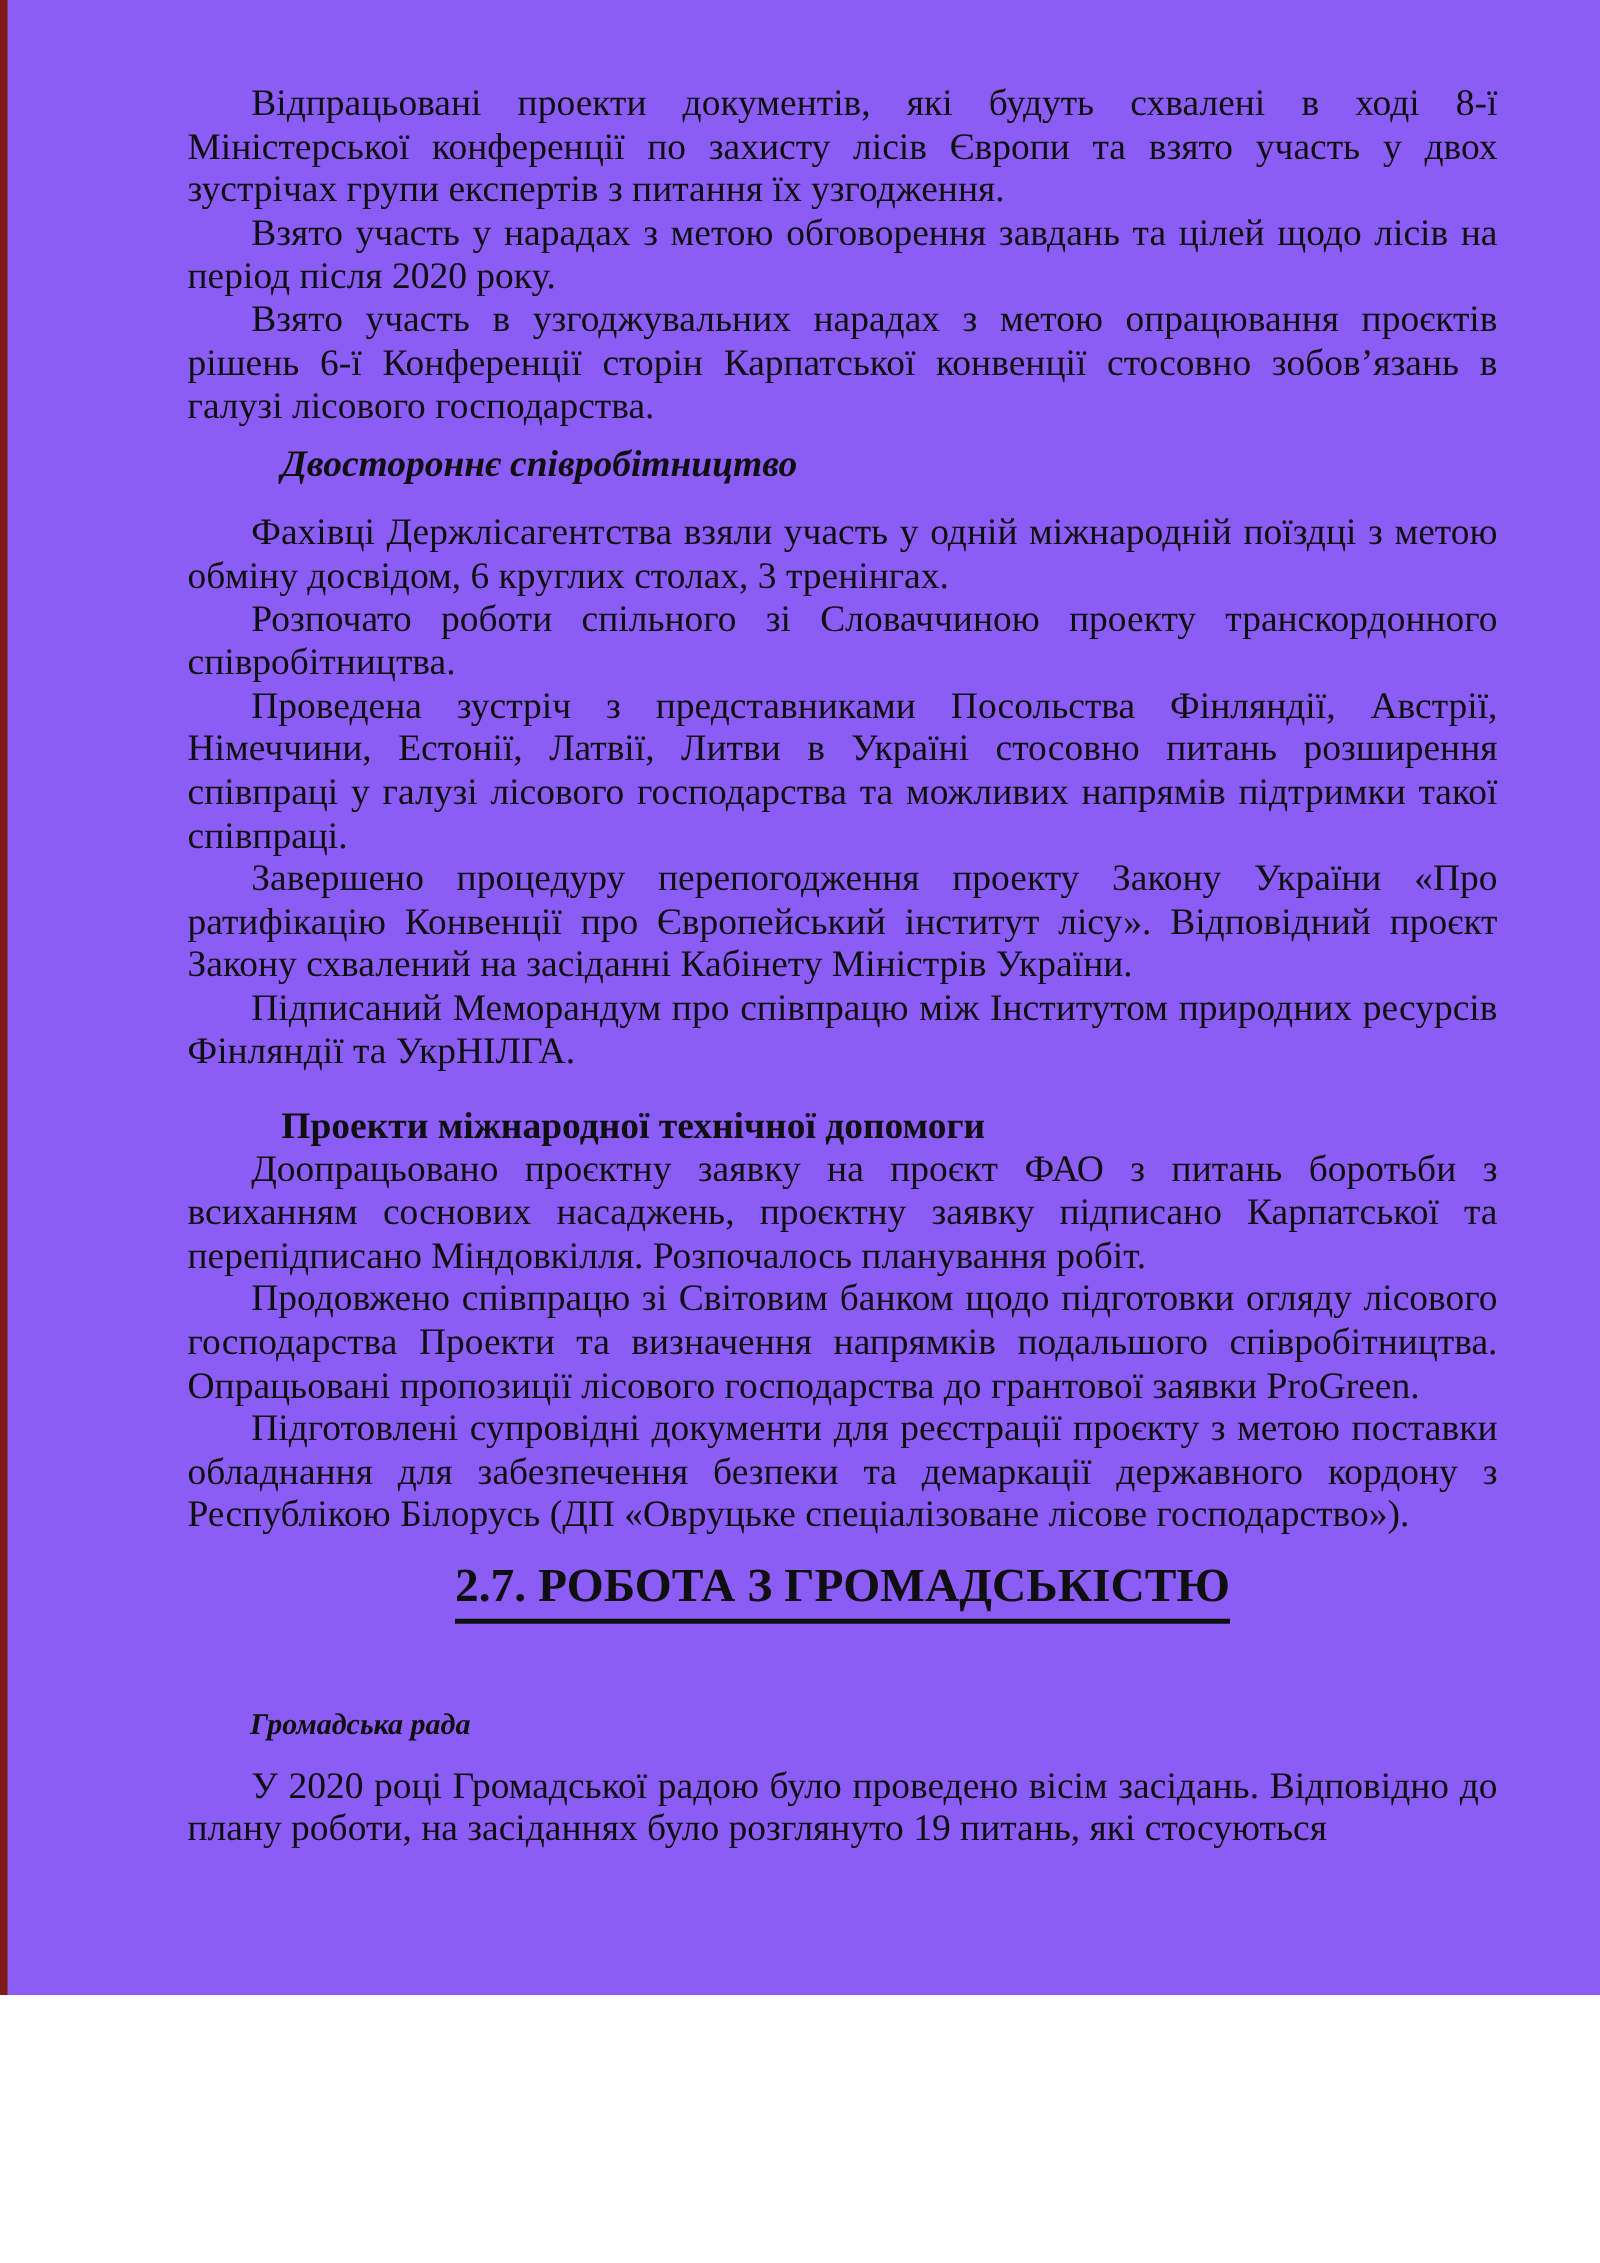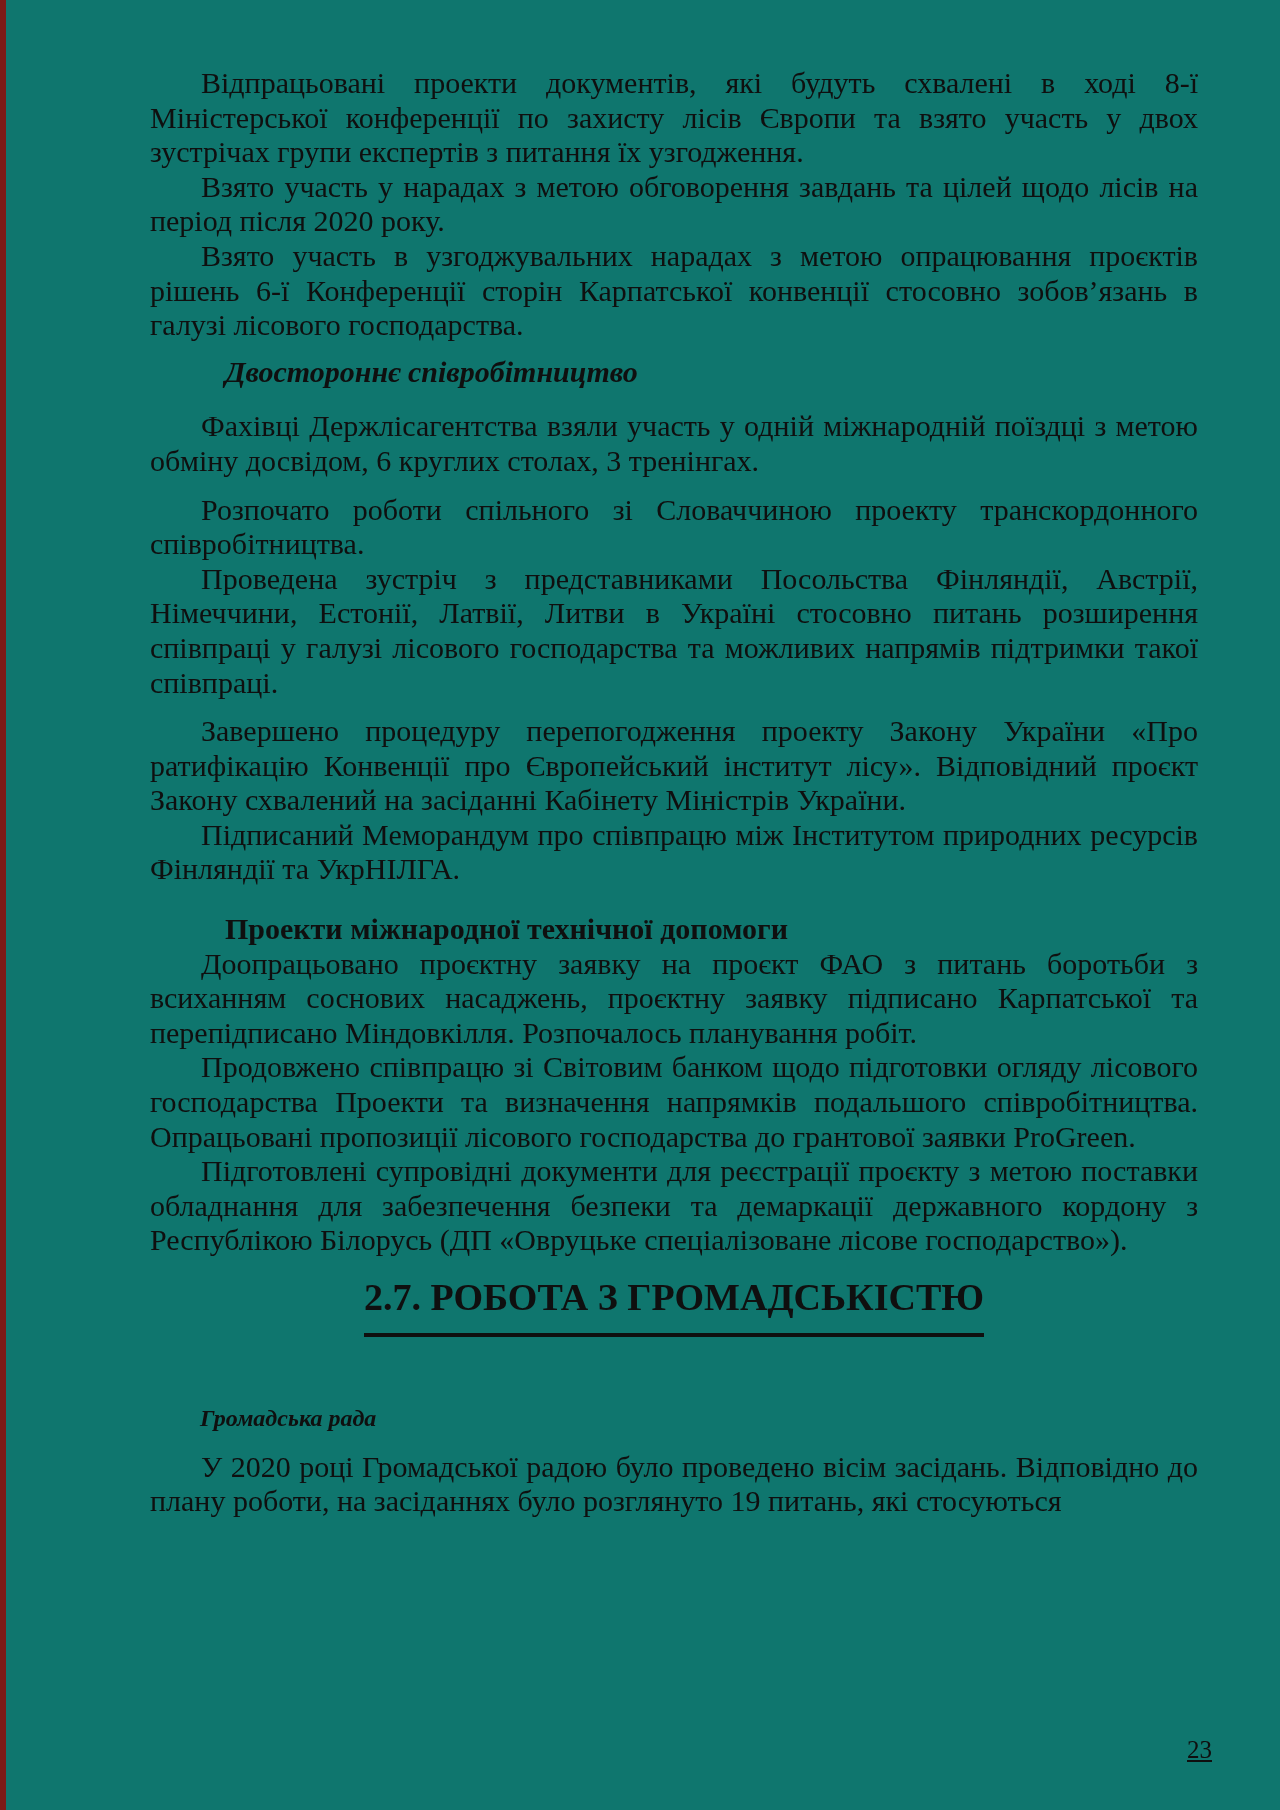--- a/index.html
+++ b/index.html
@@ -3,22 +3,22 @@
 <meta charset="utf-8">
 <style>
   html, body {
     margin: 0;
     padding: 0;
     background: #ffffff;
   }
   .page {
     position: relative;
     width: 1280px;
-    height: 1810px;
-    background: #0f766e;
+    height: 1596px;
+    background: #8b5cf6;
     overflow: hidden;
     font-family: "Liberation Serif", "DejaVu Serif", serif;
     color: #0f0f0f;
   }
   
   .scan-edge {
     position: absolute;
     left: 0;
     top: 0;
     width: 6px;
@@ -32,21 +32,21 @@
     width: 1048px;
     font-size: 30px;
     line-height: 34.6px;
     text-align: justify;
     text-justify: inter-word;
   }
   p.body {
     margin: 0;
     text-indent: 51px;
   }
-  p.gap-before { margin-top: 14px; }
+  p.gap-before { }
   .h-italic {
     margin: 12px 0 20px 75px;
     font-style: italic;
     font-weight: bold;
     font-size: 30px;
     text-align: left;
     text-indent: 0;
   }
   .h-bold {
     margin: 25px 0 0 75px;
@@ -59,21 +59,21 @@
     margin: 16px 0 0 0;
     text-align: center;
     text-indent: 0;
     font-weight: bold;
     font-size: 38px;
     line-height: 46px;
   }
   .h-section .underlined {
     display: inline-block;
     border-bottom: 4px solid #0f0f0f;
-    padding-bottom: 13px;
+    padding-bottom: 3px;
   }
   .h-italic-sub {
     margin: 64px 0 14px 50px;
     font-style: italic;
     font-weight: bold;
     font-size: 24px;
     text-align: left;
     text-indent: 0;
   }
   .page-number {

